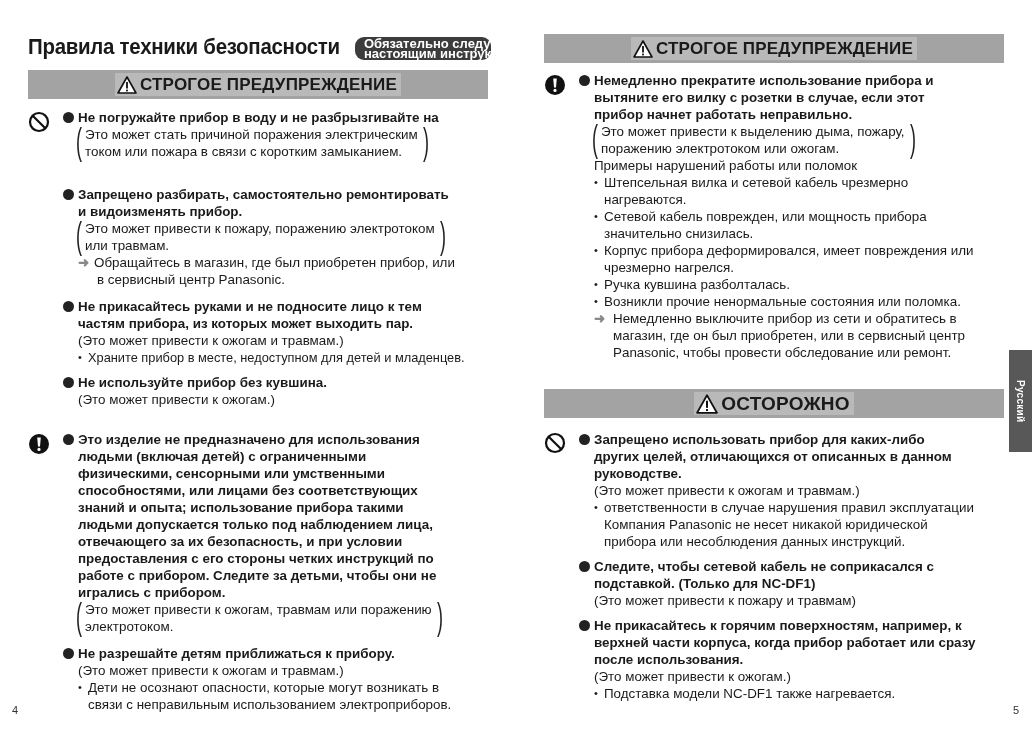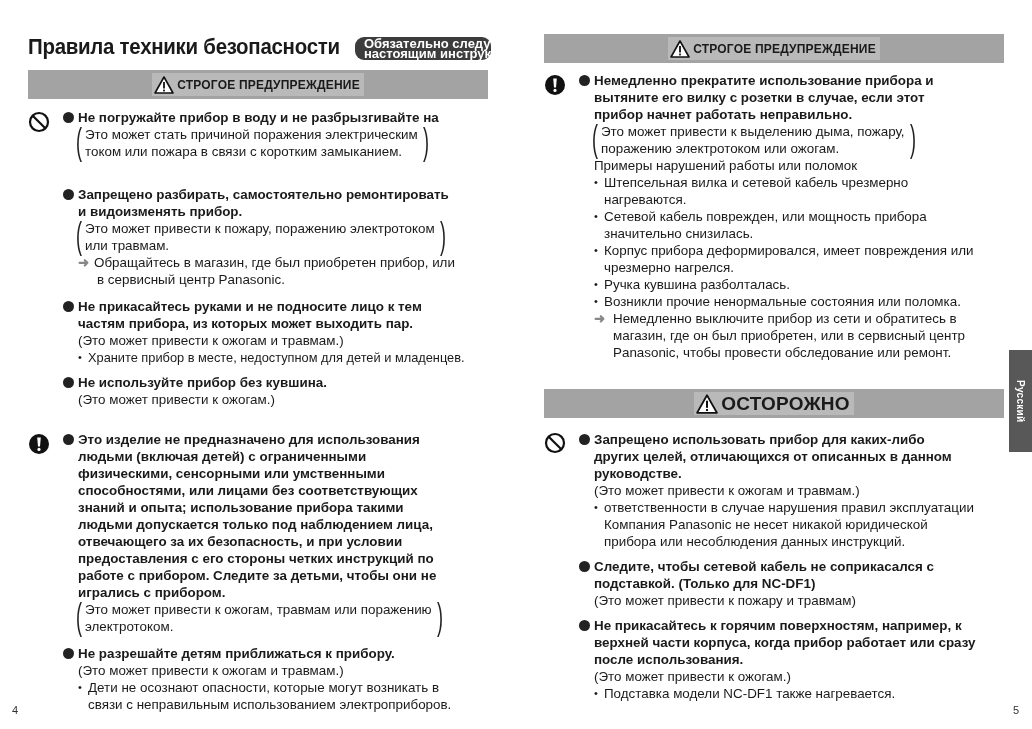--- a/index.html
+++ b/index.html
@@ -9,21 +9,21 @@
   .page { position: absolute; top: 0; height: 729px; }
   .page-left { left: 0; width: 516px; }
   .page-right { left: 516px; width: 516px; }
 
   .title-row { position: absolute; left: 28px; top: 34px; display: flex; align-items: center; }
   .page-title { font-size: 22px; font-weight: bold; letter-spacing: -0.3px; color: #1a1a1a; transform: scaleX(0.93); transform-origin: left center; white-space: nowrap; }
   .follow-badge { position: absolute; left: 325px; top: 3px; background: #3c3c3c; color: #fff; border-radius: 9px; font-size: 13px; font-weight: bold; line-height: 9.5px; padding: 2px 7px 2px 9px; white-space: nowrap; width: 136px; }
 
   .banner { position: absolute; background: #a3a3a3; height: 29px; display: flex; justify-content: center; align-items: center; }
   .banner-inner { display: flex; align-items: center; background: #b9b9b9; height: 23px; padding: 0 4px 0 2px; }
-  .banner-label { font-weight: bold; font-size: 12px; color: #1a1a1a; white-space: nowrap; letter-spacing: 0.2px; }
+  .banner-label { font-weight: bold; font-size: 17px; color: #1a1a1a; white-space: nowrap; letter-spacing: 0.2px; }
   .banner-label.big { font-size: 19px; text-align: right; }
   .warn-icon { width: 20px; height: 18px; margin-right: 3px; flex: none; }
   .warn-icon.big { width: 22px; height: 20px; }
 
   .side-icon { position: absolute; width: 22px; height: 22px; }
 
   .item { position: absolute; font-size: 13.4px; line-height: 17px; }
   .item .head { font-weight: bold; position: relative; padding-left: 15px; }
   .item .head::before { content: ""; position: absolute; left: 0; top: 3px; width: 11px; height: 11px; border-radius: 50%; background: #222; }
   .item .note { padding-left: 15px; }

